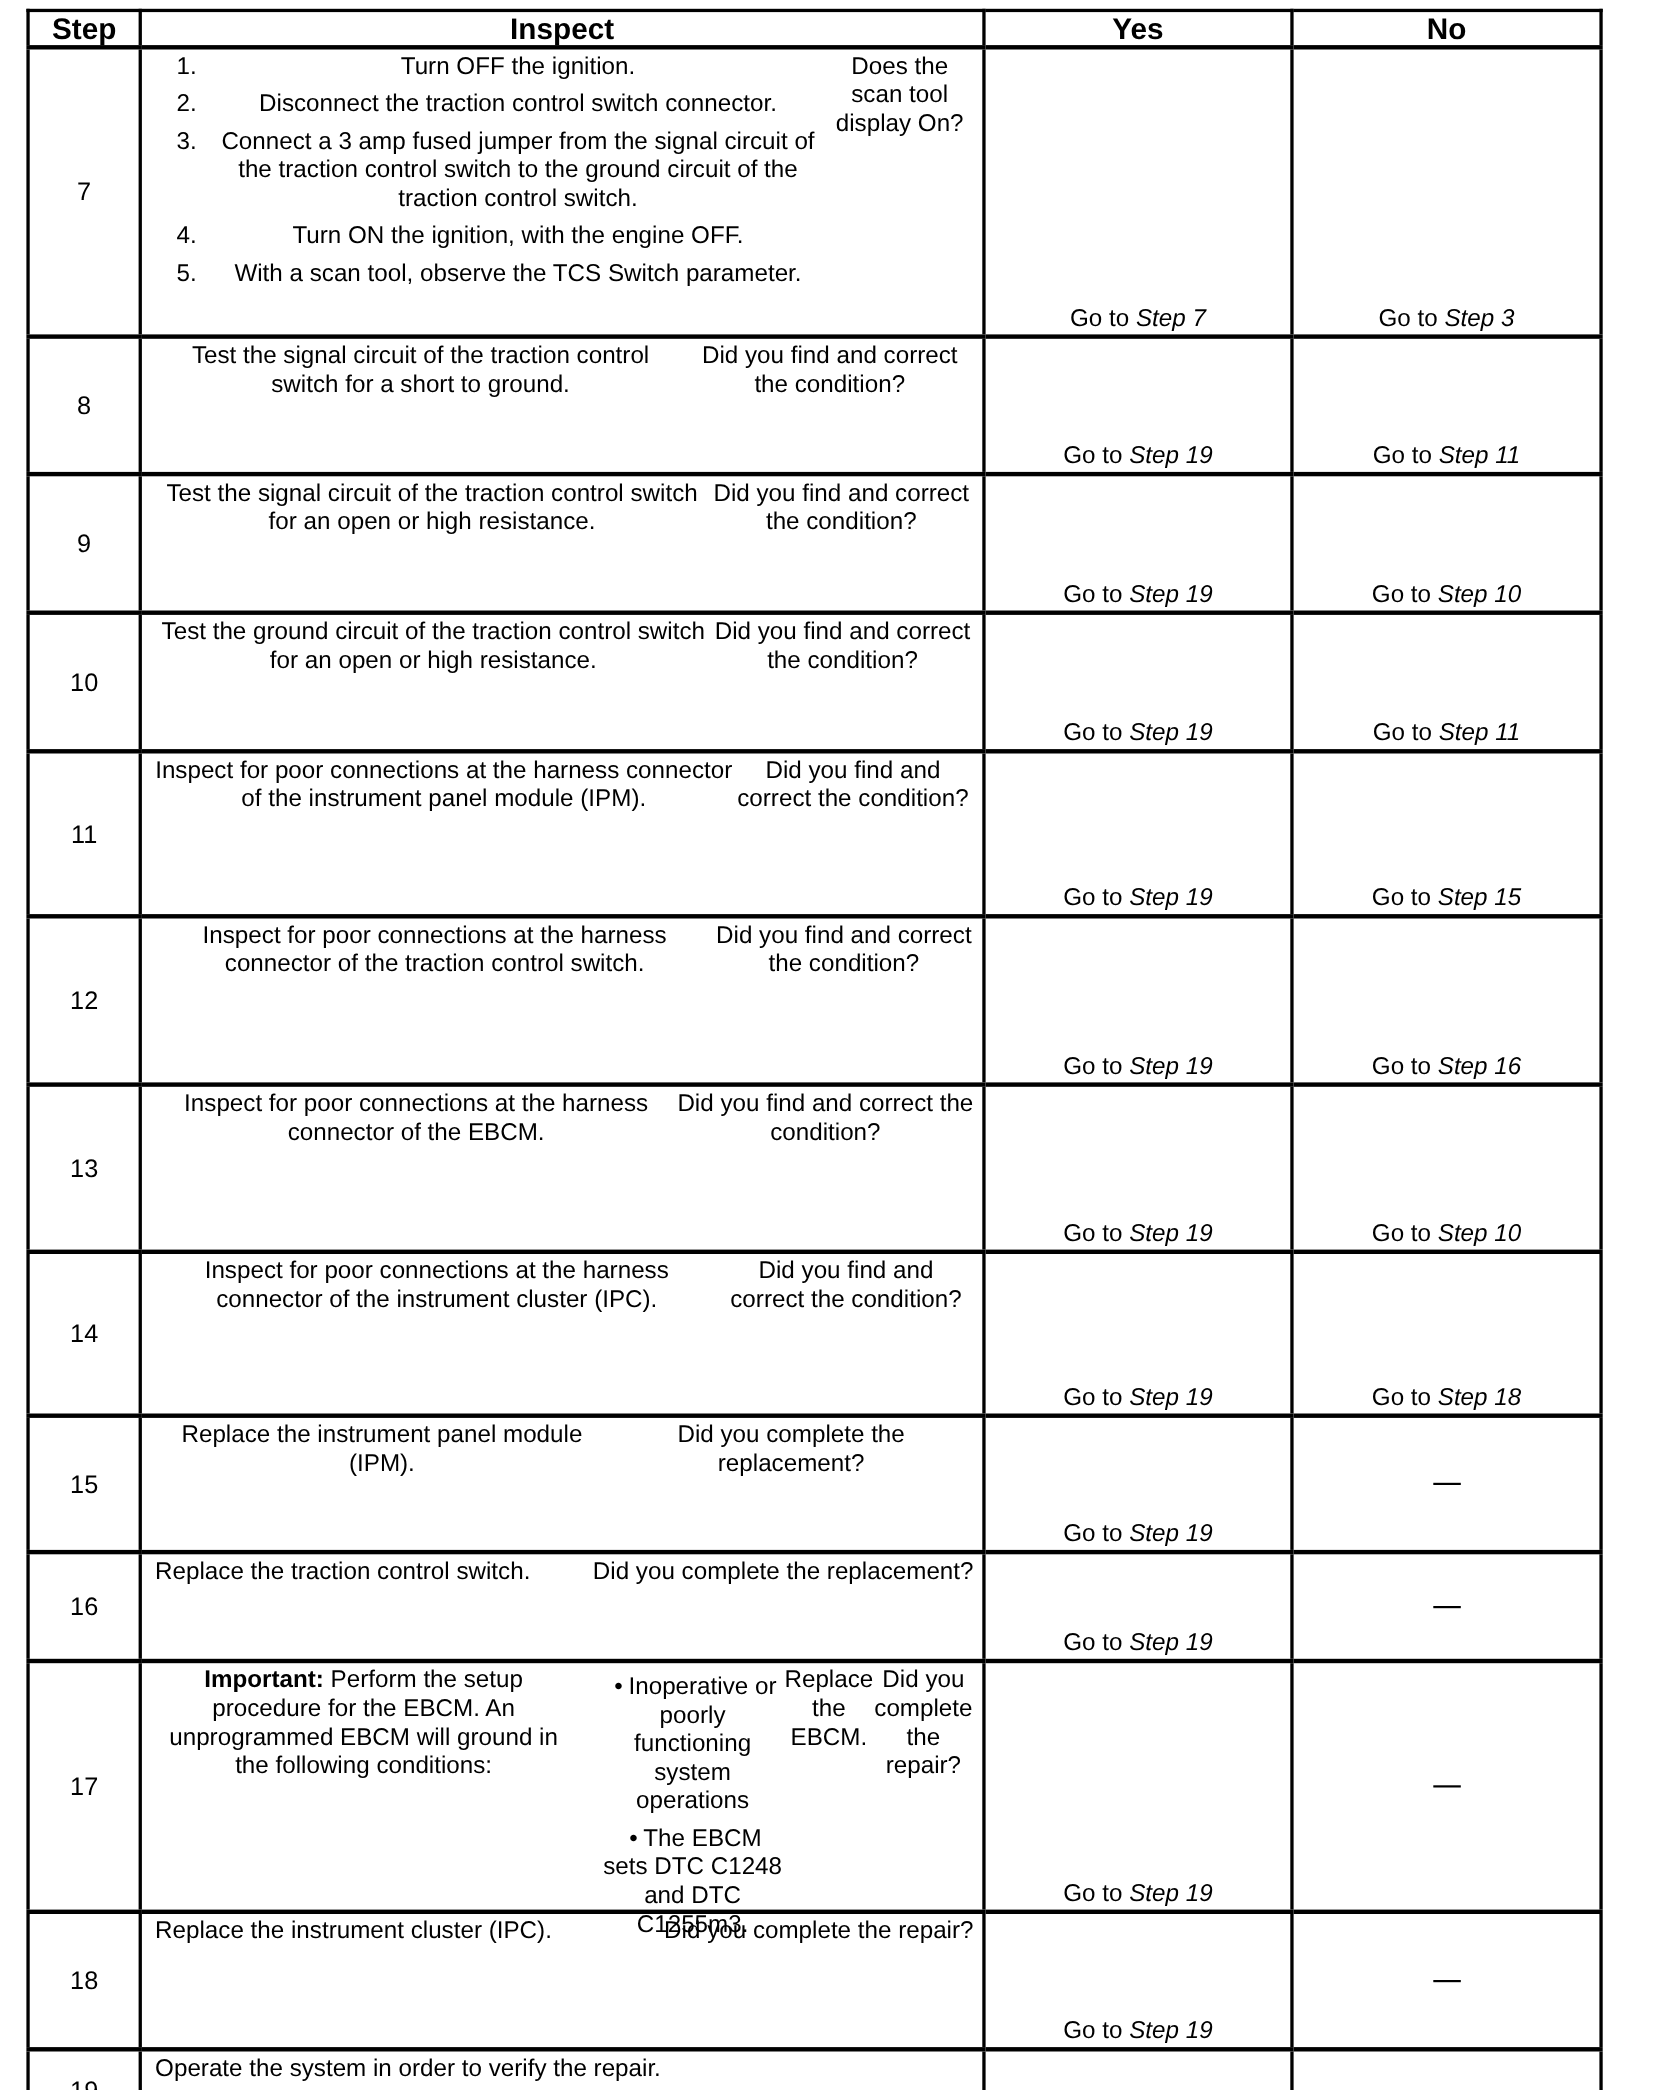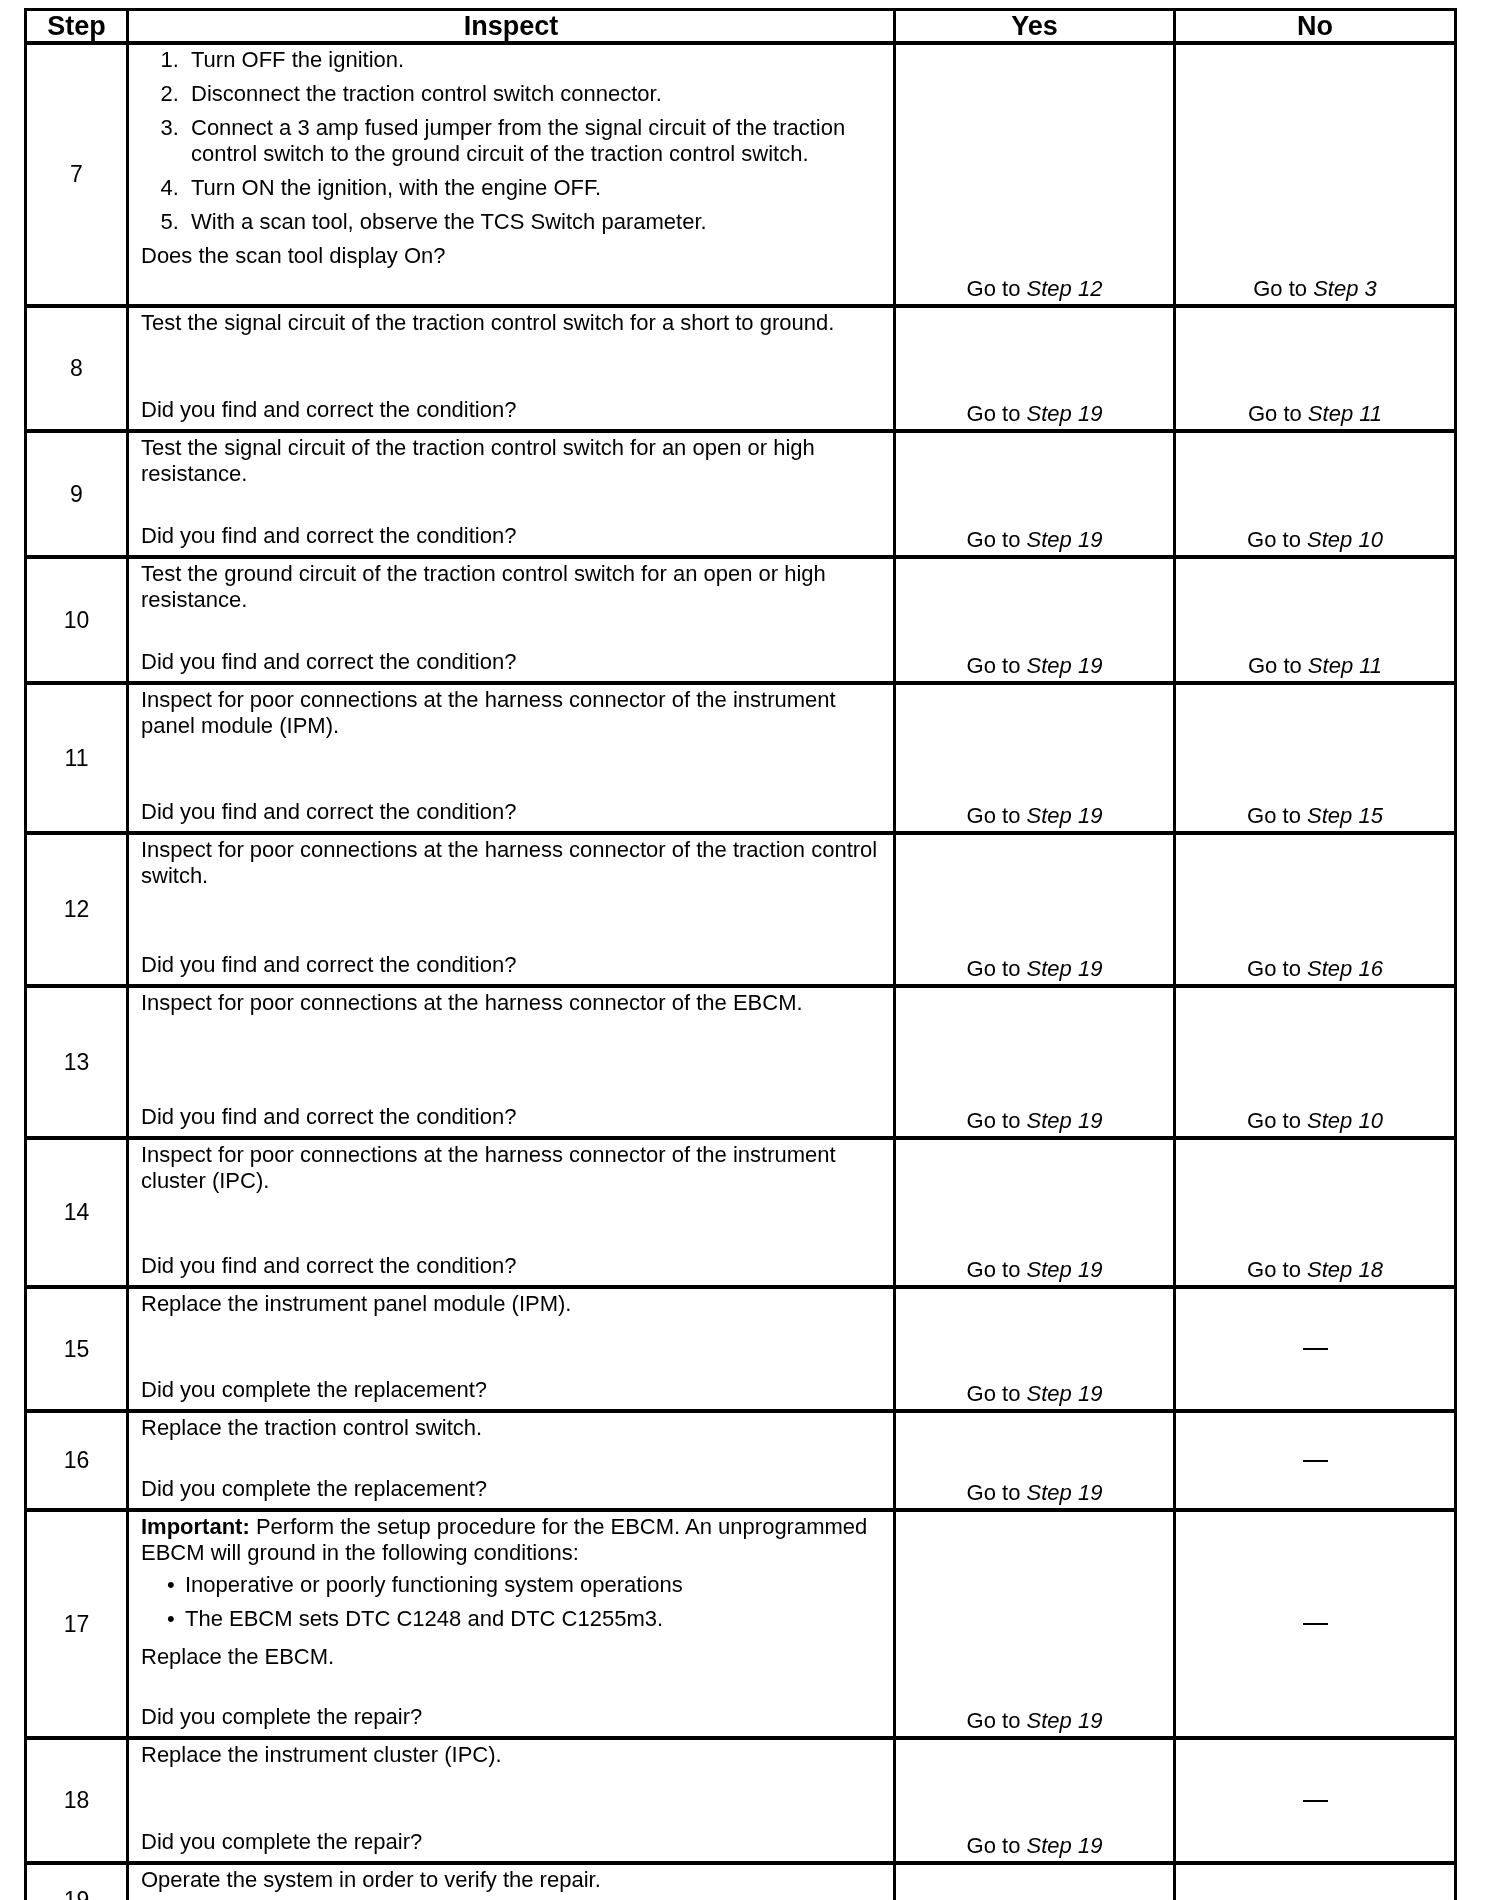--- a/index.html
+++ b/index.html
@@ -12,21 +12,21 @@
   col.c-yes { width: 280px; }
   col.c-no { width: 281px; }
   th, td { border: 3px solid #000; padding: 0; vertical-align: top; }
   tr.row td { border-top: 4px solid #000; border-bottom: 4px solid #000; }
   td.step, td.step + td, td.yes, td.no { border-left: 3px solid #000; border-right: 3px solid #000; }
   th { font-weight: bold; font-size: 27px; height: 30px; text-align: center; vertical-align: middle; line-height: 30px; }
   td.step { text-align: center; vertical-align: middle; font-size: 23px; }
   td.action { font-size: 22px; line-height: 26px; padding: 2px 8px 2px 12px; position: relative; }
   td.yes, td.no { font-size: 22px; text-align: center; vertical-align: bottom; padding-bottom: 2px; line-height: 26px; }
   td.no.dash { vertical-align: middle; }
-  .act-inner { display: flex; flex-direction: column; height: 100%; box-sizing: border-box; }
+  .act-inner { display: flex; flex-direction: row; height: 100%; box-sizing: border-box; text-align: center; }
   .spacer { flex: 1; }
   ol.steps { margin: 0; padding: 0 0 0 44px; }
   ol.steps li { margin: 0 0 8px 0; padding-left: 6px; }
   ul.bullets { list-style: none; margin: 6px 0 4px 0; padding: 0 0 0 26px; }
   ul.bullets li { margin-bottom: 8px; }
   ul.bullets li::before { content: "•"; display: inline-block; width: 18px; }
   .para { margin: 0; }
   .it { font-style: italic; }
   .bold { font-weight: bold; }
   .dash-glyph { display: inline-block; width: 25px; height: 2px; background: #000; vertical-align: middle; }
@@ -58,21 +58,21 @@
               <ol class="steps">
                 <li>Turn OFF the ignition.</li>
                 <li>Disconnect the traction control switch connector.</li>
                 <li>Connect a 3 amp fused jumper from the signal circuit of the traction control switch to the ground circuit of the traction control switch.</li>
                 <li>Turn ON the ignition, with the engine OFF.</li>
                 <li>With a scan tool, observe the TCS Switch parameter.</li>
               </ol>
               <p class="para">Does the scan tool display On?</p>
             </div>
           </td>
-          <td class="yes"><span>Go to</span> <span class="it">Step 12</span></td>
+          <td class="yes"><span>Go to</span> <span class="it">Step 7</span></td>
           <td class="no"><span>Go to</span> <span class="it">Step 3</span></td>
         </tr>
         <tr class="row" style="height: 121px;">
           <td class="step">8</td>
           <td class="action" style="height: 117px;">
             <div class="act-inner" style="height: 113px;">
               <p class="para">Test the signal circuit of the traction control switch for a short to ground.</p>
               <div class="spacer"></div>
               <p class="para">Did you find and correct the condition?</p>
             </div>

